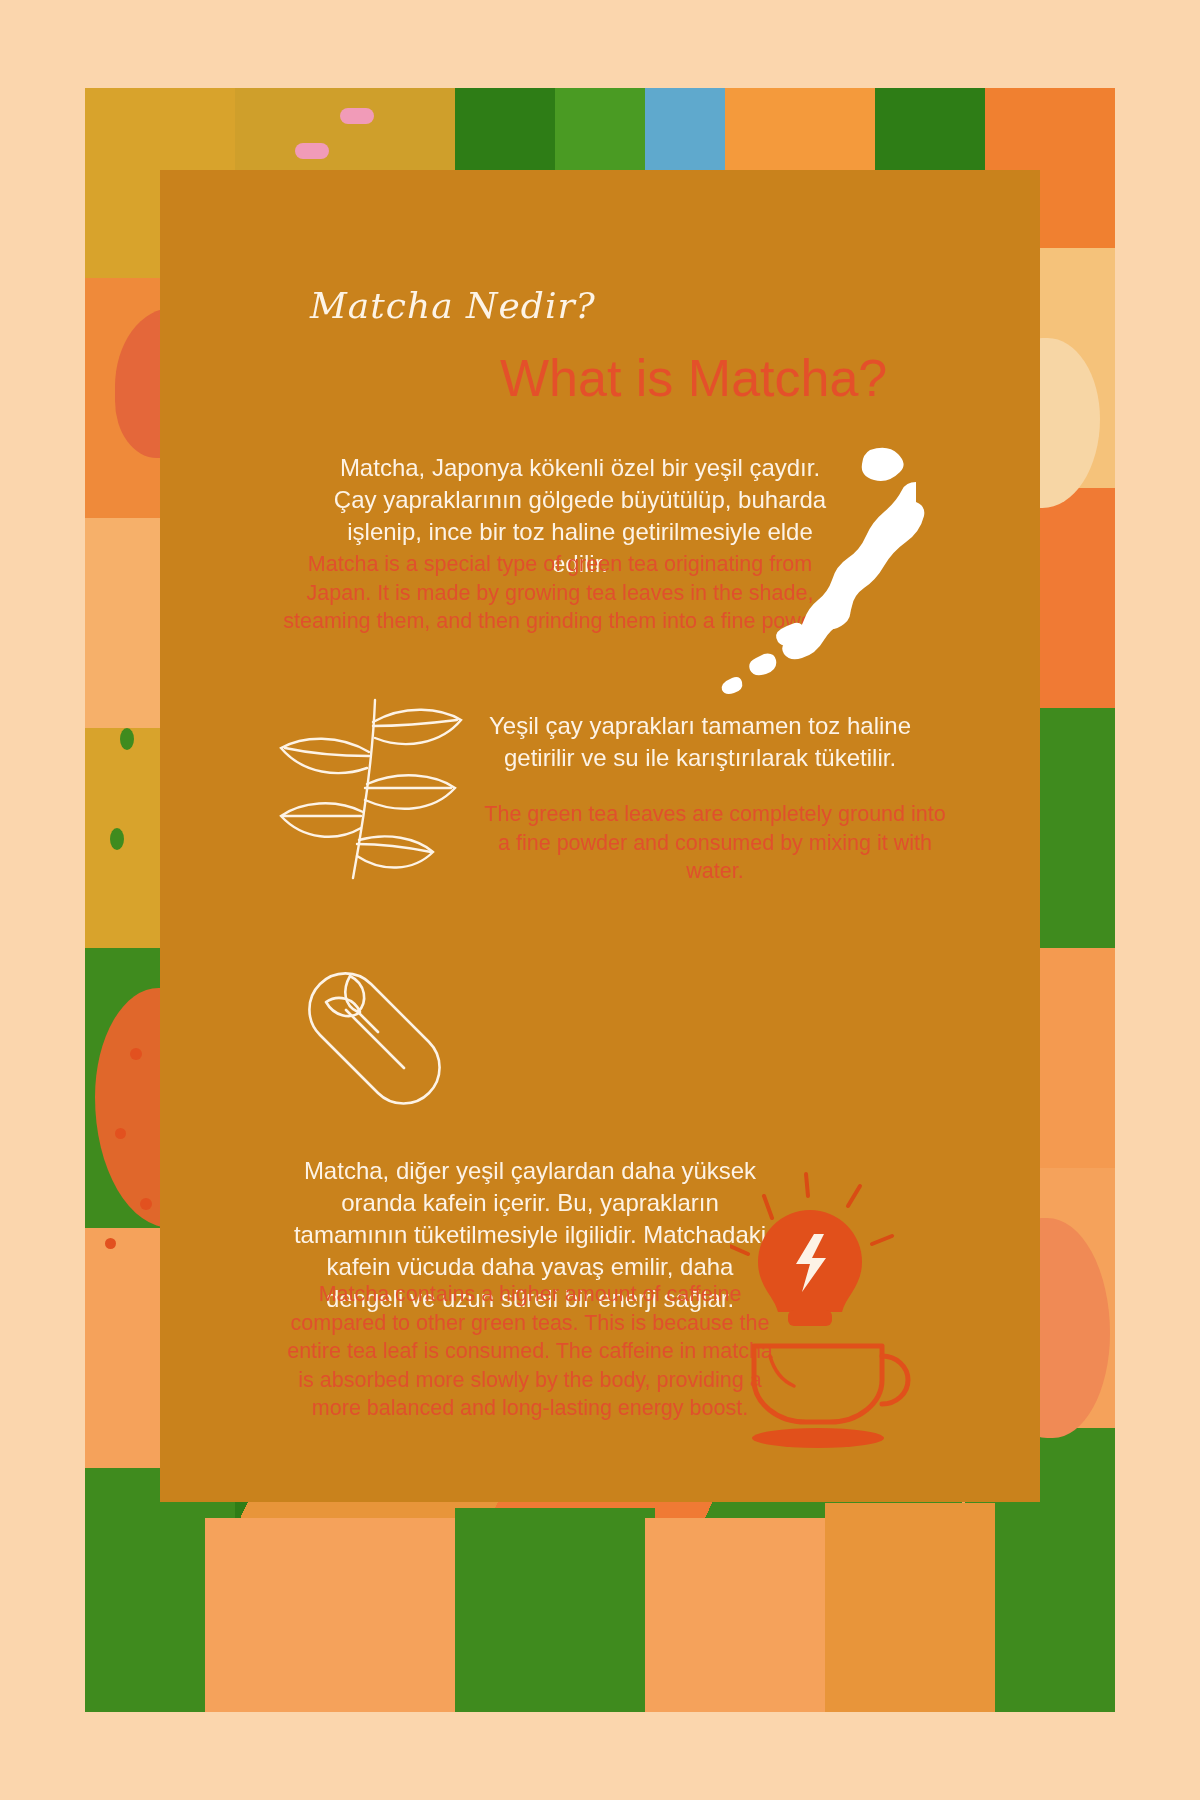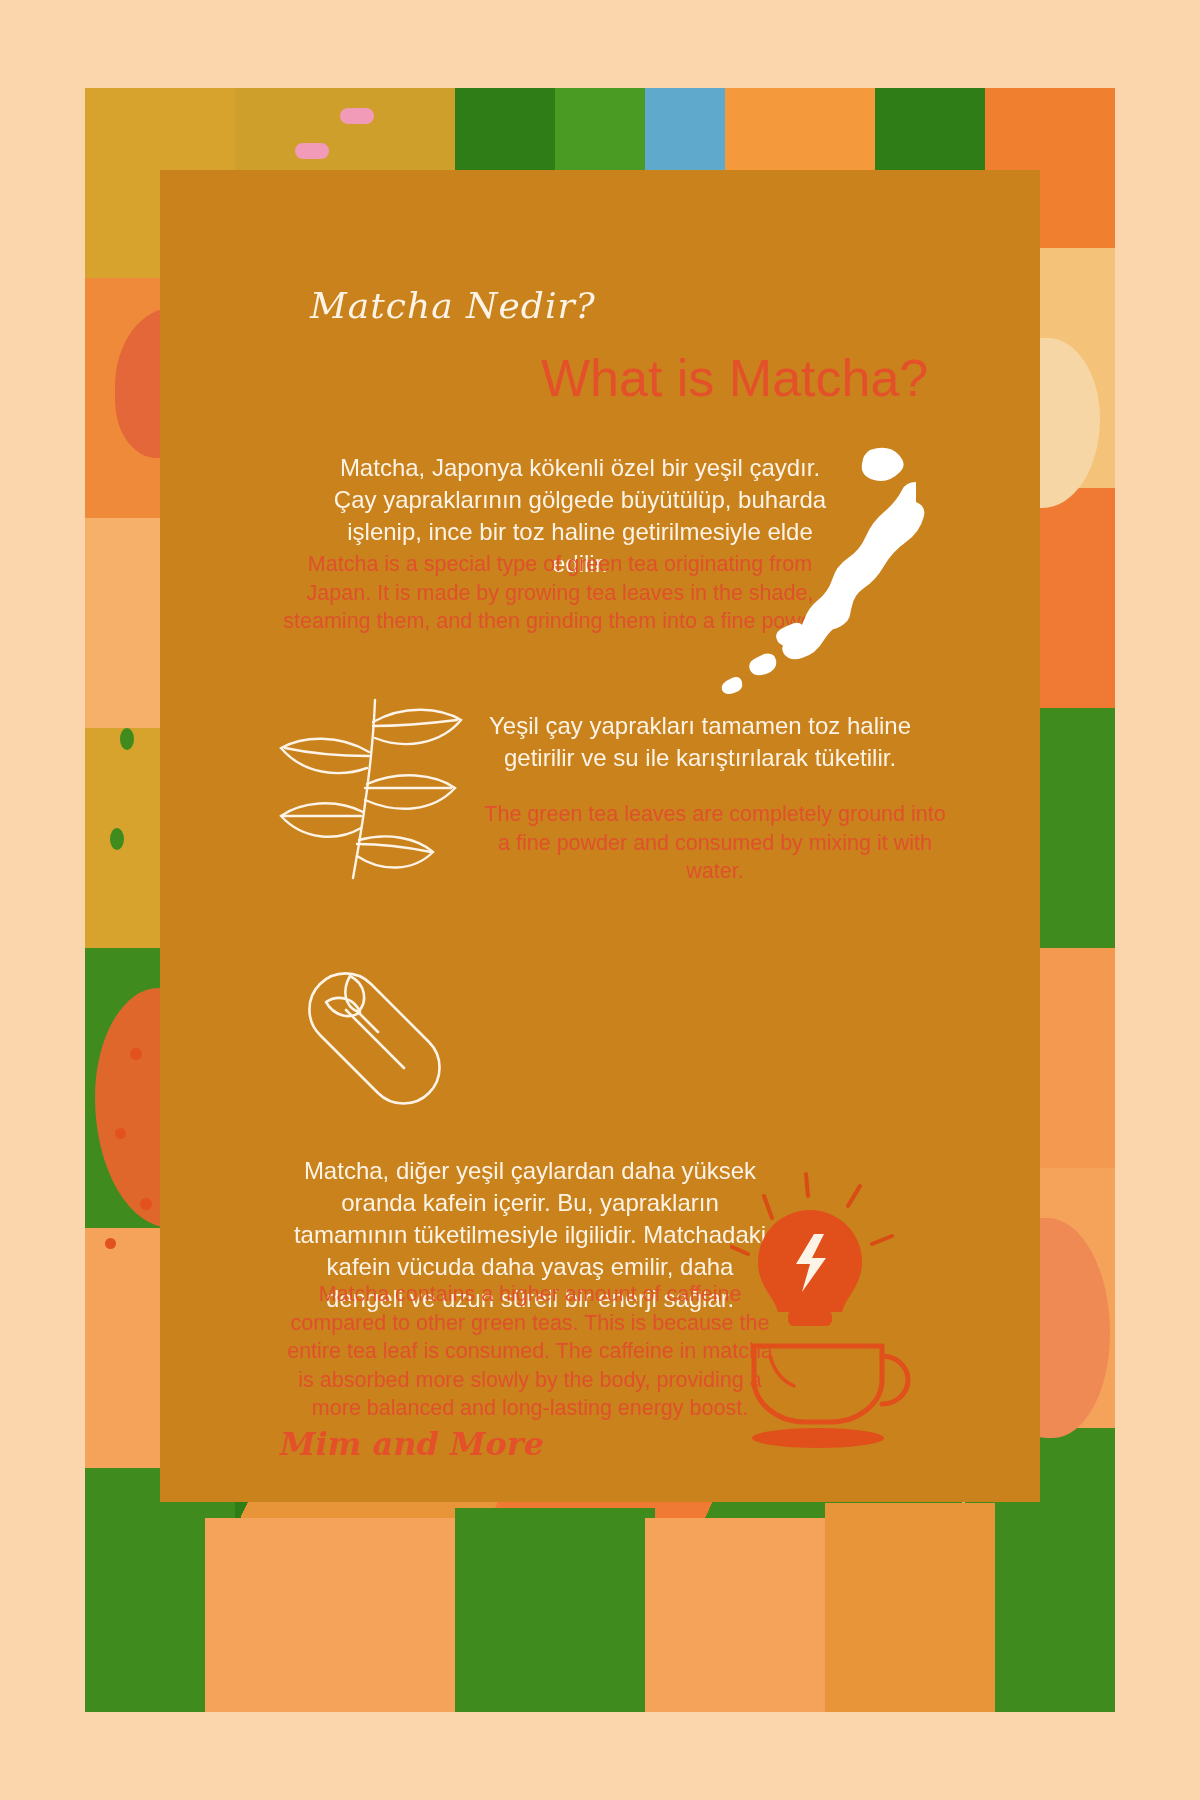--- a/index.html
+++ b/index.html
@@ -73,21 +73,20 @@
     white-space: nowrap;
   }
   .title-en {
     position: absolute;
     left: 340px;
     top: 178px;
     font-family: "Liberation Sans", sans-serif;
     font-size: 52px;
     color: #e4502a;
     white-space: nowrap;
-    margin-left: 41px;
   }
 
   
   .tr-text {
     position: absolute;
     color: #fdf3e6;
     font-size: 24px;
     line-height: 1.33;
   }
   .en-text {
@@ -266,15 +265,14 @@
         <path d="M84 64 l-18 30 h14 l-8 28 l24 -34 h-14 l12 -24 z" fill="#fdf3e6"></path>
         <g stroke="#e1501b" stroke-width="5" fill="none" stroke-linecap="round" stroke-linejoin="round">
           <path d="M24 176 h128 v34 a52 42 0 0 1 -52 42 h-24 a52 42 0 0 1 -52 -42 z"></path>
           <path d="M152 186 a26 24 0 0 1 0 48"></path>
           <path d="M40 186 q6 22 24 30" stroke-width="3.5"></path>
         </g>
         <ellipse cx="88" cy="268" rx="66" ry="10" fill="#e1501b"></ellipse>
       </svg>
     </div>
 
-    <div class="signature">Mim and More</div>
   </div>
 </div>
 
 </body></html>

